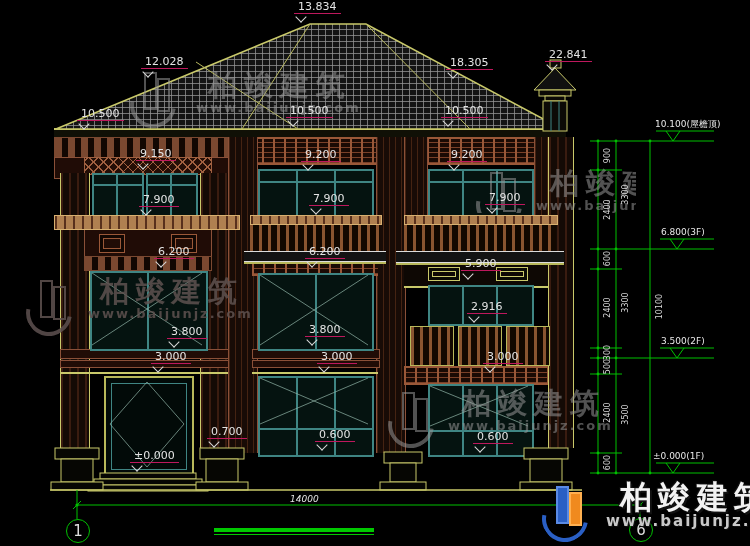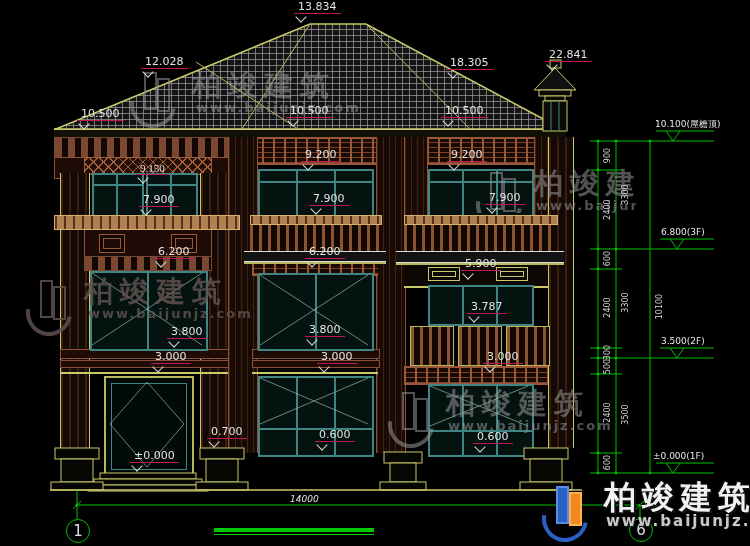--- a/index.html
+++ b/index.html
@@ -38,21 +38,21 @@
   .slab{position:absolute;background:#131313;border-top:1px solid #dcdcdc;border-bottom:1px solid #dcdcdc;
         box-shadow:0 2px 0 #b8b85a;z-index:2;}
   .sq{position:absolute;border:1px solid #9a5838;box-shadow:inset 0 0 0 3px #120702,inset 0 0 0 4px #9a5838;}
   .sqy{position:absolute;border:1px solid #c9c96a;box-shadow:inset 0 0 0 3px #0a0a04,inset 0 0 0 4px #c9c96a;}
   .xband{position:absolute;background:#240e06;border:1px solid #a06040;
         background-image:repeating-linear-gradient(45deg,#a06040 0 1px,transparent 1px 7px),
                          repeating-linear-gradient(-45deg,#a06040 0 1px,transparent 1px 7px);z-index:1;}
   .ybar{position:absolute;border-top:2px solid #c9c96a;z-index:3;}
   
   .wm{position:absolute;font-weight:bold;z-index:5;}
-  .wm .n{font-size:29px;letter-spacing:7px;line-height:30px;white-space:nowrap;}
+  .wm .n{font-size:29px;letter-spacing:7px;line-height:30px;white-space:nowrap;padding-left:16px;}
   .wm .u{font-size:13px;letter-spacing:2px;white-space:nowrap;}
   .wmgray{color:rgba(150,150,150,0.55);}
   .wmdark{color:rgba(95,82,80,0.85);}
   .wmlogo{position:absolute;}
   .wmlogo .sw{position:absolute;left:0;top:12px;width:38px;height:38px;border:4px solid currentColor;
         border-color:transparent transparent currentColor currentColor;border-radius:50%;
         transform:rotate(-35deg);}
   .wmlogo .b1{position:absolute;left:14px;top:2px;width:9px;height:34px;border:2px solid currentColor;}
   .wmlogo .b2{position:absolute;left:27px;top:8px;width:9px;height:30px;border:2px solid currentColor;}
   
@@ -247,30 +247,30 @@
       <circle cx="640" cy="505" r="1.6" fill="#00c000"></circle>
   </svg>
 
   <span class="mark" style="left:294px;top:2px;">13.834</span>
   <span class="mark" style="left:141px;top:57px;">12.028</span>
   <span class="mark" style="left:446px;top:58px;">18.305</span>
   <span class="mark" style="left:545px;top:50px;">22.841</span>
   <span class="mark" style="left:77px;top:109px;">10.500</span>
   <span class="mark" style="left:286px;top:106px;">10.500</span>
   <span class="mark" style="left:441px;top:106px;">10.500</span>
-  <span class="mark" style="left:136px;top:163px;font-family:Liberation Serif, serif;">9.150</span>
+  <span class="mark" style="left:136px;top:149px;">9.150</span>
   <span class="mark" style="left:301px;top:150px;">9.200</span>
   <span class="mark" style="left:447px;top:150px;">9.200</span>
   <span class="mark" style="left:139px;top:195px;">7.900</span>
   <span class="mark" style="left:309px;top:194px;">7.900</span>
   <span class="mark" style="left:485px;top:193px;">7.900</span>
   <span class="mark" style="left:154px;top:247px;">6.200</span>
   <span class="mark" style="left:305px;top:247px;">6.200</span>
   <span class="mark" style="left:461px;top:259px;">5.900</span>
-  <span class="mark" style="left:467px;top:302px;">3.787</span>
+  <span class="mark" style="left:467px;top:302px;">2.916</span>
   <span class="mark" style="left:167px;top:327px;">3.800</span>
   <span class="mark" style="left:305px;top:325px;">3.800</span>
   <span class="mark" style="left:151px;top:352px;">3.000</span>
   <span class="mark" style="left:317px;top:352px;">3.000</span>
   <span class="mark" style="left:483px;top:352px;">3.000</span>
   <span class="mark" style="left:207px;top:427px;">0.700</span>
   <span class="mark" style="left:315px;top:430px;">0.600</span>
   <span class="mark" style="left:473px;top:432px;">0.600</span>
   <span class="mark" style="left:130px;top:451px;">±0.000</span>
 

